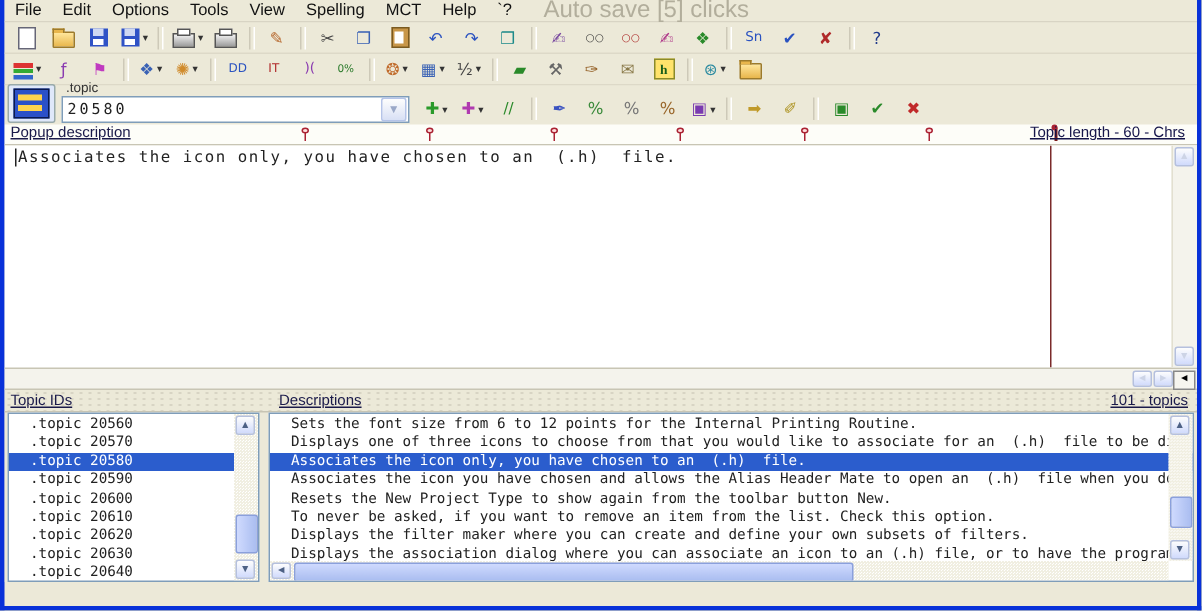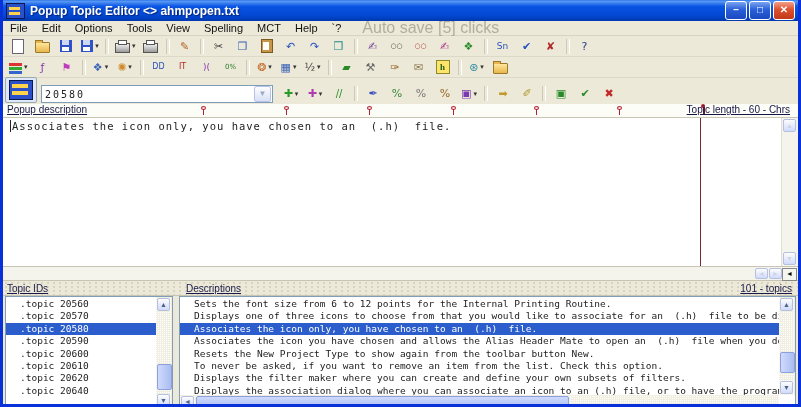--- a/index.html
+++ b/index.html
@@ -117,27 +117,20 @@
   .hscroll .sb-btn{position:absolute;top:1px;width:13px;height:11px;line-height:9px;}
   .hscroll .left-a{left:1px}
   .hscroll .h-thumb{position:absolute;top:1px;left:16px;width:62%;height:11px;border:1px solid #8ba0dc;
     border-radius:2px;background:linear-gradient(180deg,#cfdafe,#aabdf0);}
 </style>
 </head>
 <body>
 
 <div class="window">
 
-  <div class="titlebar">
-    <span class="title-icon"></span>
-    <span class="title-text">Popup Topic Editor &lt;&gt; ahmpopen.txt</span>
-    <span class="winbtn">–</span>
-    <span class="winbtn">□</span>
-    <span class="winbtn close">✕</span>
-  </div>
 
   <div class="menubar">
     <div class="menu-items">
 
     <span class="menu-item">File</span>
         <span class="menu-item">Edit</span>
         <span class="menu-item">Options</span>
         <span class="menu-item">Tools</span>
         <span class="menu-item">View</span>
         <span class="menu-item">Spelling</span>
@@ -288,20 +281,21 @@
       <span class="tbtn">
         <span class="glyph s-folder"></span>
       </span>
     </div>
 
   <div class="topicrow">
     <span class="bigbtn">
       <span class="bigdialog"></span>
     </span>
     <span class="combo-wrap">
+      <span class="combo-label">.topic</span>
       <span class="combo">
         <span class="combo-value">20580</span>
         <span class="combo-arrow">▼</span>
       </span>
     </span>
     <span class="topic-icons">
 
     <span class="tbtn dd">
           <span class="glyph" style="color: rgb(42, 154, 42);">✚</span>
         </span>
@@ -381,20 +375,21 @@
     <div class="list topic-list">
       <ul class="rows">
 
       <li class="row">.topic 20560</li>
           <li class="row">.topic 20570</li>
           <li class="row selected">.topic 20580</li>
           <li class="row">.topic 20590</li>
           <li class="row">.topic 20600</li>
           <li class="row">.topic 20610</li>
           <li class="row">.topic 20620</li>
+          <li class="row">.topic 20630</li>
           <li class="row">.topic 20640</li>
         </ul>
       <div class="vscroll">
         <span class="sb-btn up">▲</span>
         <span class="sb-thumb"></span>
         <span class="sb-btn down">▼</span>
       </div>
     </div>
     <div class="list-splitter"></div>
     <div class="list desc-list">

